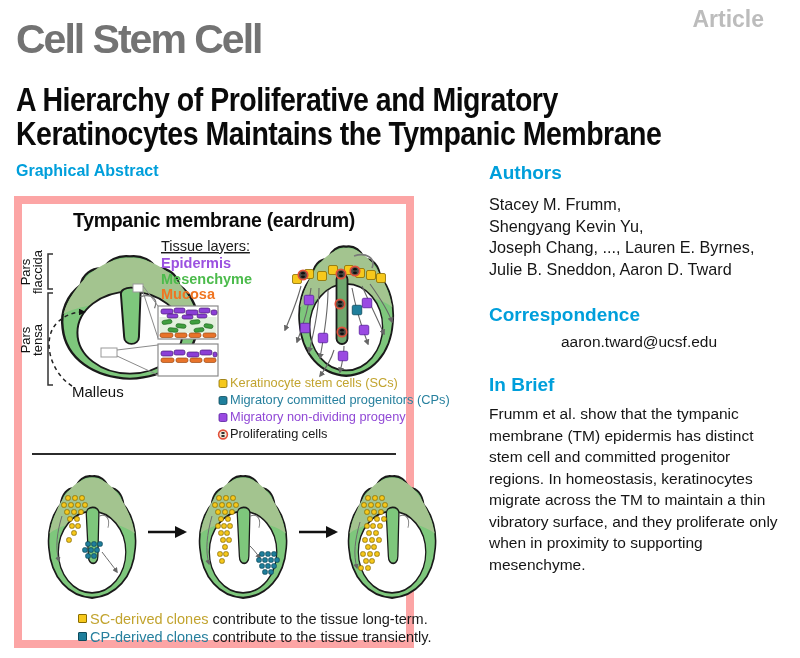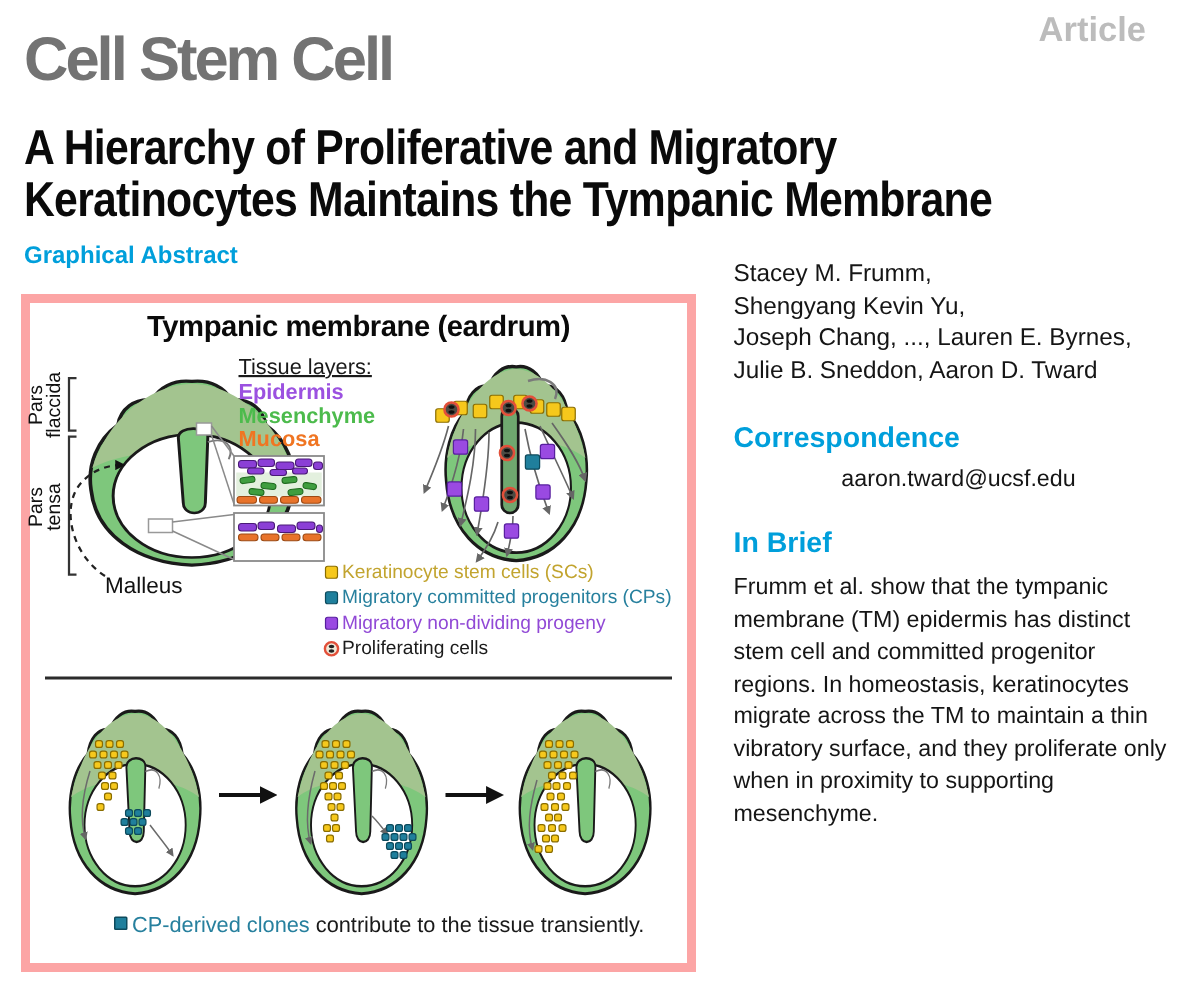--- a/index.html
+++ b/index.html
@@ -4,22 +4,22 @@
 <style>
   html,body{margin:0;padding:0;background:#fff;}
   .page{position:relative;width:800px;height:658px;background:#fff;overflow:hidden;
         font-family:"Liberation Sans",sans-serif;}
   .article-label{position:absolute;right:36px;top:6px;font-size:23px;font-weight:bold;color:#bcbcbc;}
   .journal-logo{position:absolute;left:16px;top:16px;font-size:41px;font-weight:bold;color:#737373;letter-spacing:-2px;}
   .title{position:absolute;left:16px;top:82px;margin:0;font-size:28.5px;line-height:30px;font-weight:bold;color:#0a0a0a;
          letter-spacing:-0.5px;transform:scaleY(1.15);transform-origin:left top;}
   .ga-heading{position:absolute;left:16px;top:162px;font-size:16px;font-weight:bold;color:#009FDB;}
   .cyan-h{font-size:19px;font-weight:bold;color:#009FDB;margin:0;}
-  .ga-box{position:absolute;left:14px;top:196px;width:450px;height:452px;box-sizing:border-box;
-          border:6px solid #fca5a5;background:#fff;}
+  .ga-box{position:absolute;left:14px;top:196px;width:400px;height:452px;box-sizing:border-box;
+          border:8px solid #fca5a5;background:#fff;}
   .panel-title{position:absolute;left:0;top:5px;width:100%;text-align:center;font-size:19.5px;font-weight:bold;color:#0a0a0a;letter-spacing:-0.3px;}
   #svgTop{position:absolute;left:0;top:28px;overflow:visible;}
   .divider{position:absolute;left:10px;right:10px;top:249px;height:2px;background:#2b2b2b;}
   #svgBottom{position:absolute;left:0;top:260px;overflow:visible;}
   .bottom-legend{position:absolute;left:56px;top:406px;font-size:14.5px;color:#1a1a1a;line-height:18px;}
   .bl-row{white-space:nowrap;}
   .mk{display:inline-block;width:7px;height:7px;border-radius:1px;margin-right:3px;position:relative;top:-1px;}
   .mkY{background:#F6C81C;border:1px solid #8a6d00;}
   .mkT{background:#1F7F9C;border:1px solid #0d4a5c;}
   .gold{color:#C2A42F;}
@@ -351,25 +351,27 @@
           <rect x="252.7" y="93.7" width="4.6" height="4.6" rx="1.5" class="cT"></rect>
           <rect x="237.7" y="99.7" width="4.6" height="4.6" rx="1.5" class="cT"></rect>
           <rect x="243.7" y="99.7" width="4.6" height="4.6" rx="1.5" class="cT"></rect>
           <rect x="249.7" y="99.7" width="4.6" height="4.6" rx="1.5" class="cT"></rect>
           <rect x="240.7" y="105.7" width="4.6" height="4.6" rx="1.5" class="cT"></rect>
           <rect x="246.7" y="105.7" width="4.6" height="4.6" rx="1.5" class="cT"></rect>
         </g>
     </svg>
 
     <div class="bottom-legend">
+      <div class="bl-row"><span class="mk mkY"></span><span class="gold">SC-derived clones</span><span> contribute to the tissue long-term.</span></div>
       <div class="bl-row"><span class="mk mkT"></span><span class="tealTx">CP-derived clones</span><span> contribute to the tissue transiently.</span></div>
     </div>
   </div>
 
   <aside class="sidebar">
+    <h2 class="cyan-h">Authors</h2>
     <div class="authors">
       <div>Stacey M. Frumm,</div>
       <div>Shengyang Kevin Yu,</div>
       <div>Joseph Chang, ..., Lauren E. Byrnes,</div>
       <div>Julie B. Sneddon, Aaron D. Tward</div>
     </div>
     <h2 class="cyan-h corr-h">Correspondence</h2>
     <div class="email">aaron.tward@ucsf.edu</div>
     <h2 class="cyan-h brief-h">In Brief</h2>
     <p class="brief">Frumm et al. show that the tympanic membrane (TM) epidermis has distinct stem cell and committed progenitor regions. In homeostasis, keratinocytes migrate across the TM to maintain a thin vibratory surface, and they proliferate only when in proximity to supporting mesenchyme.</p>

